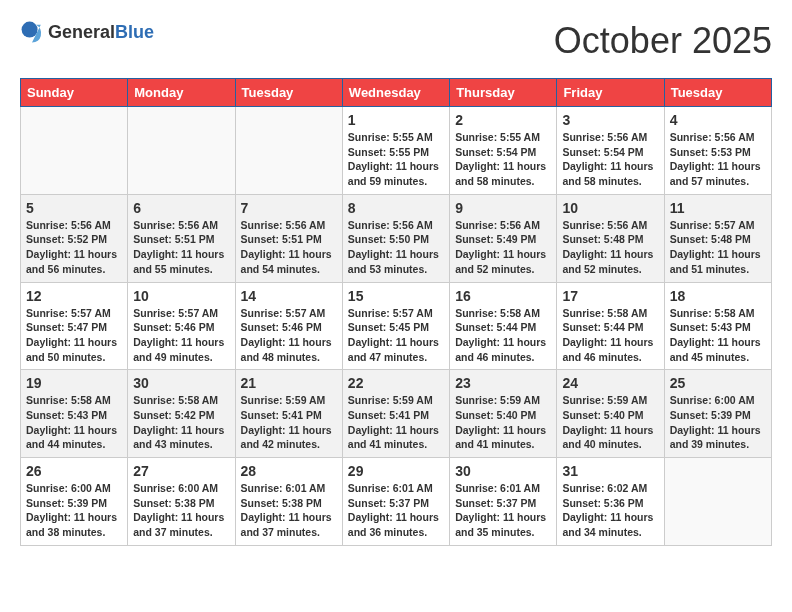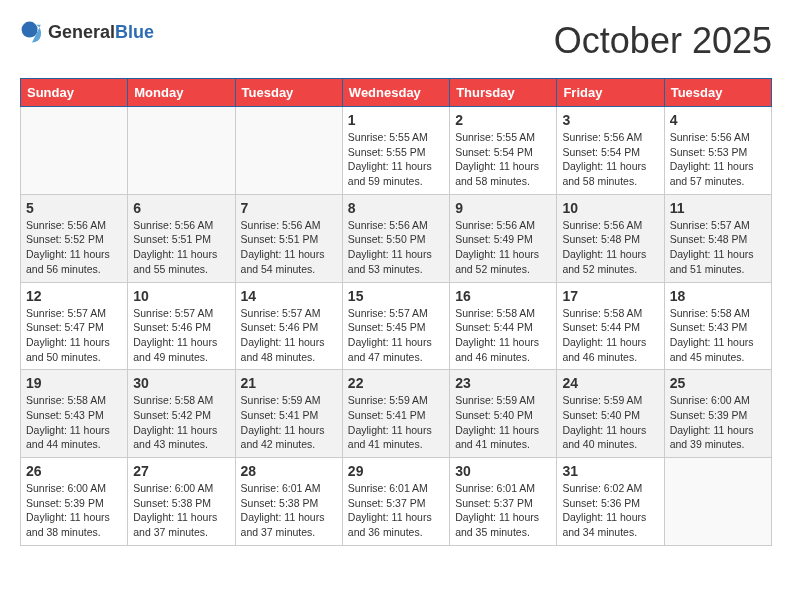--- a/index.html
+++ b/index.html
@@ -67,20 +67,21 @@
     .day-num {
       font-size: 14px;
       font-weight: bold;
       margin-bottom: 2px;
       display: block;
     }
     .day-info {
       font-size: 10.5px;
       line-height: 1.4;
       color: #333;
+      font-weight: bold;
     }
     .row-shade td {
       background: #f2f2f2;
     }
   </style>
 </head>
 <body>
 
 <div class="header">
   <div class="logo">

